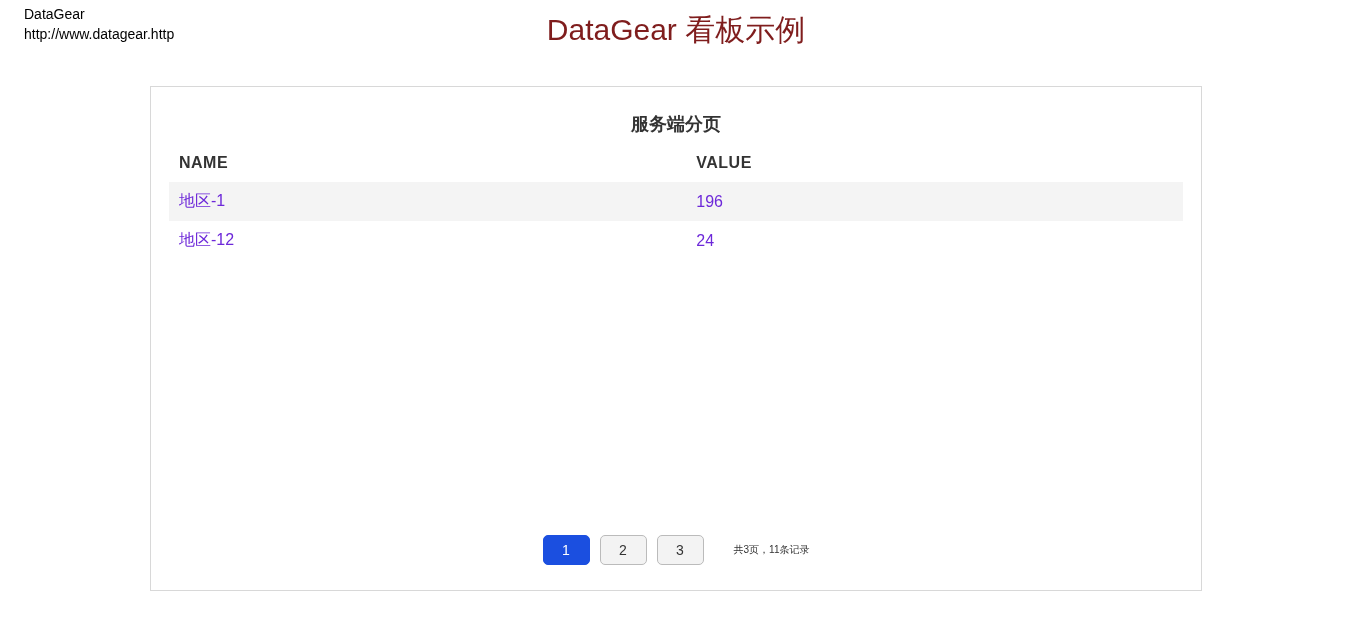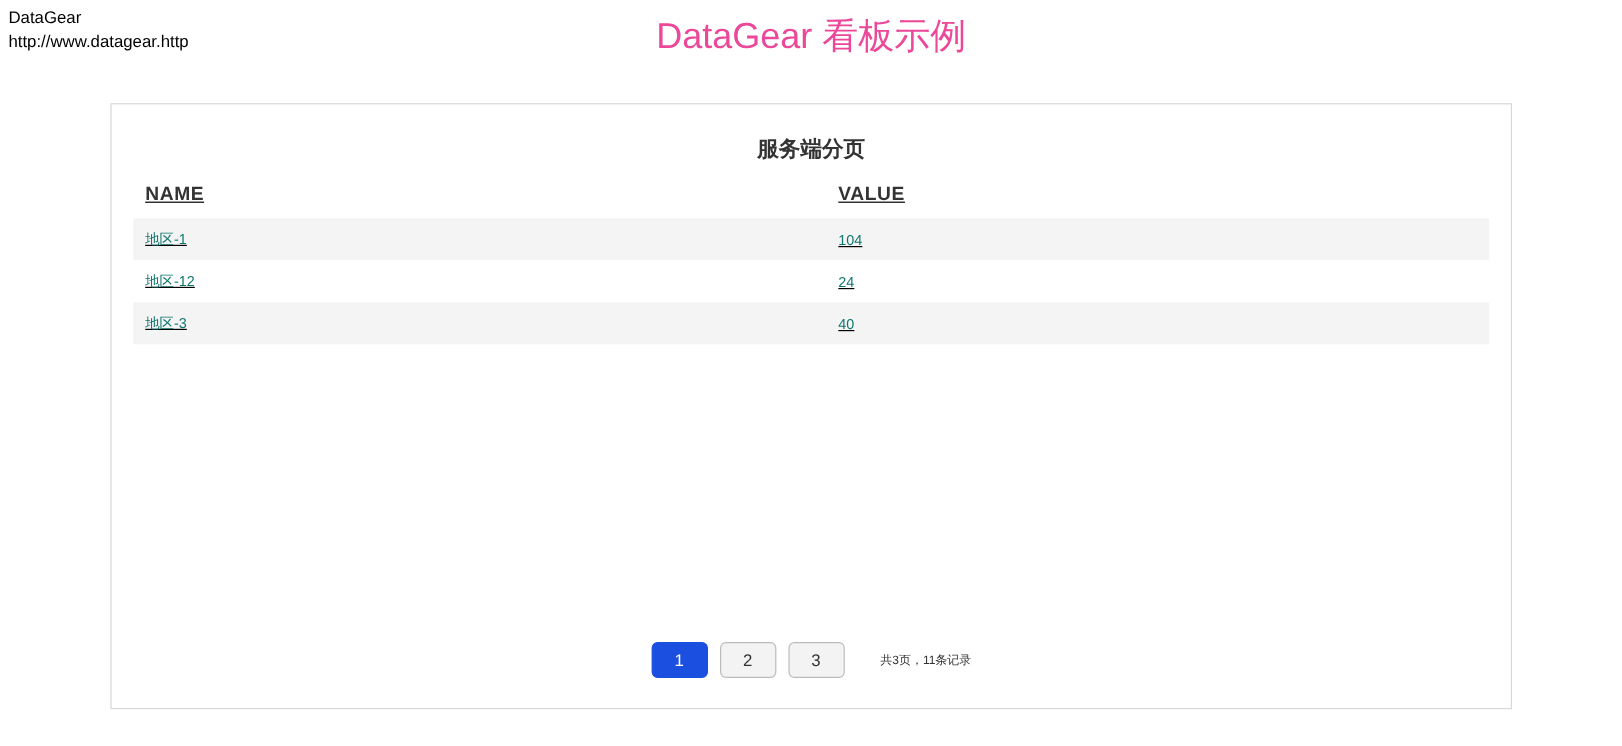--- a/index.html
+++ b/index.html
@@ -10,66 +10,65 @@
     body {
       font-family: "Microsoft YaHei", "PingFang SC", "Helvetica Neue", Arial, sans-serif;
       background: #ffffff;
       width: 1352px;
       height: 622px;
       overflow: hidden;
     }
     .top-meta {
       position: absolute;
       top: 5px;
-      left: 7px;
+      left: 24px;
       font-size: 14px;
       line-height: 1.4;
       color: #000;
     }
     .page-title {
       text-align: center;
       font-size: 30px;
       font-weight: 400;
-      color: #ec4899;
+      color: #7f1d1d;
       margin-top: 10px;
       margin-bottom: 35px;
     }
     .panel {
       margin: 0 auto;
-      width: 1168px;
+      width: 1052px;
       border: 1px solid #d8d8d8;
       padding: 25px 18px 25px 18px;
       height: 505px;
       position: relative;
     }
     .panel-title {
       text-align: center;
       font-size: 18px;
       font-weight: 700;
       margin-bottom: 10px;
       color: #333;
     }
     table {
       width: 100%;
       border-collapse: collapse;
       font-size: 16px;
-      text-decoration: underline;
     }
     th {
       text-align: left;
       font-weight: 700;
       padding: 8px 12px 10px 0;
       color: #333;
       font-size: 16px;
       letter-spacing: 0.5px;
     }
     td {
       padding: 9px 12px 9px 0;
-      color: #0f766e;
-      font-size: 12px;
+      color: #6d28d9;
+      font-size: 16px;
     }
     tbody tr:nth-child(odd) {
       background: #f4f4f4;
     }
     tbody tr:nth-child(even) {
       background: #ffffff;
     }
     th:first-child, td:first-child {
       padding-left: 10px;
       width: 52%;
@@ -124,29 +123,25 @@
   <table>
     <thead>
       <tr>
         <th>NAME</th>
         <th>VALUE</th>
       </tr>
     </thead>
     <tbody id="tbody">
         <tr>
           <td>地区-1</td>
-          <td>104</td>
+          <td>196</td>
         </tr>
         <tr>
           <td>地区-12</td>
           <td>24</td>
-        </tr>
-        <tr>
-          <td>地区-3</td>
-          <td>40</td>
         </tr>
       </tbody>
   </table>
 
   <div class="pagination-area">
     <div id="page-buttons" style="display:flex; gap:10px;">
         <div class="page-btn active">1</div>
         <div class="page-btn">2</div>
         <div class="page-btn">3</div>
       </div>

